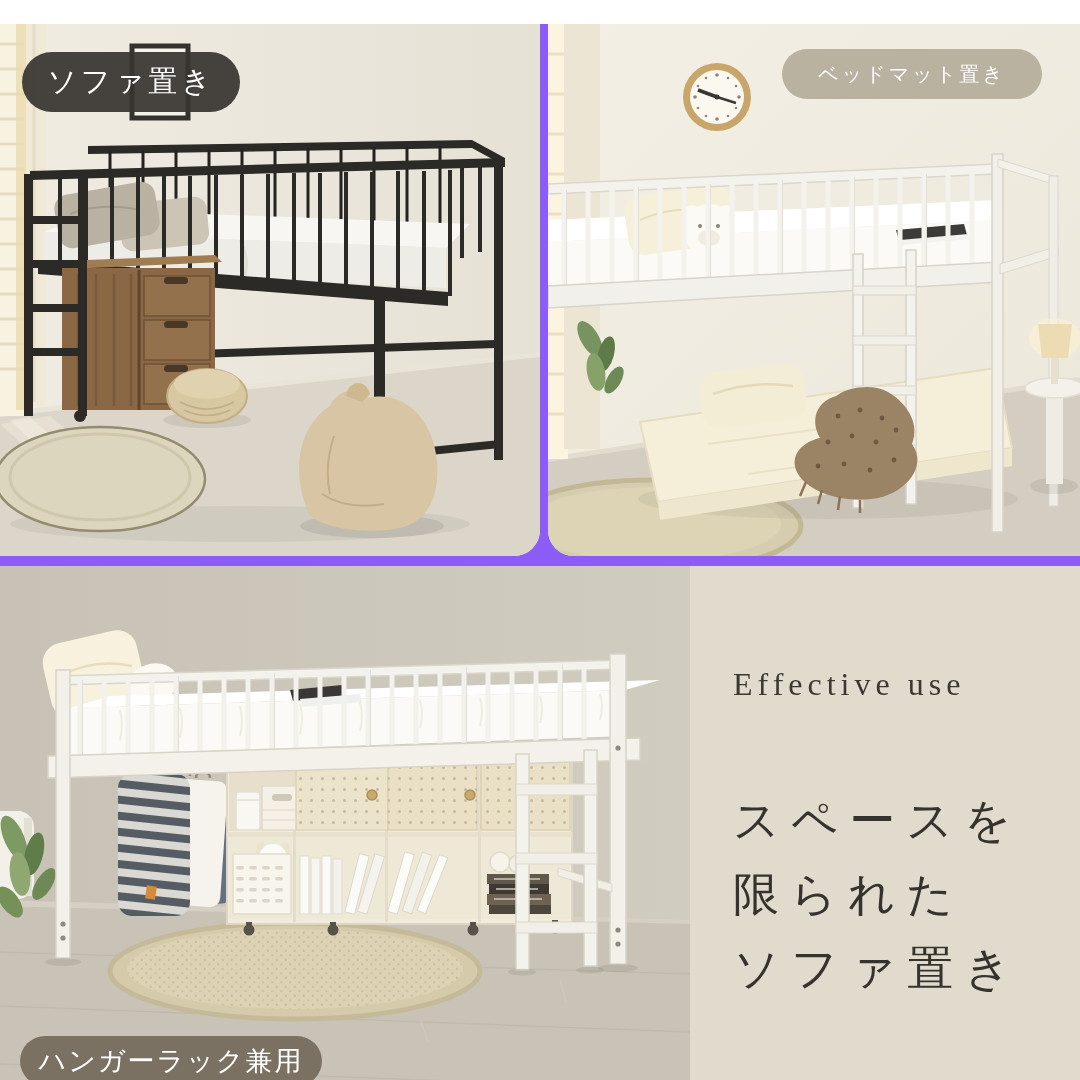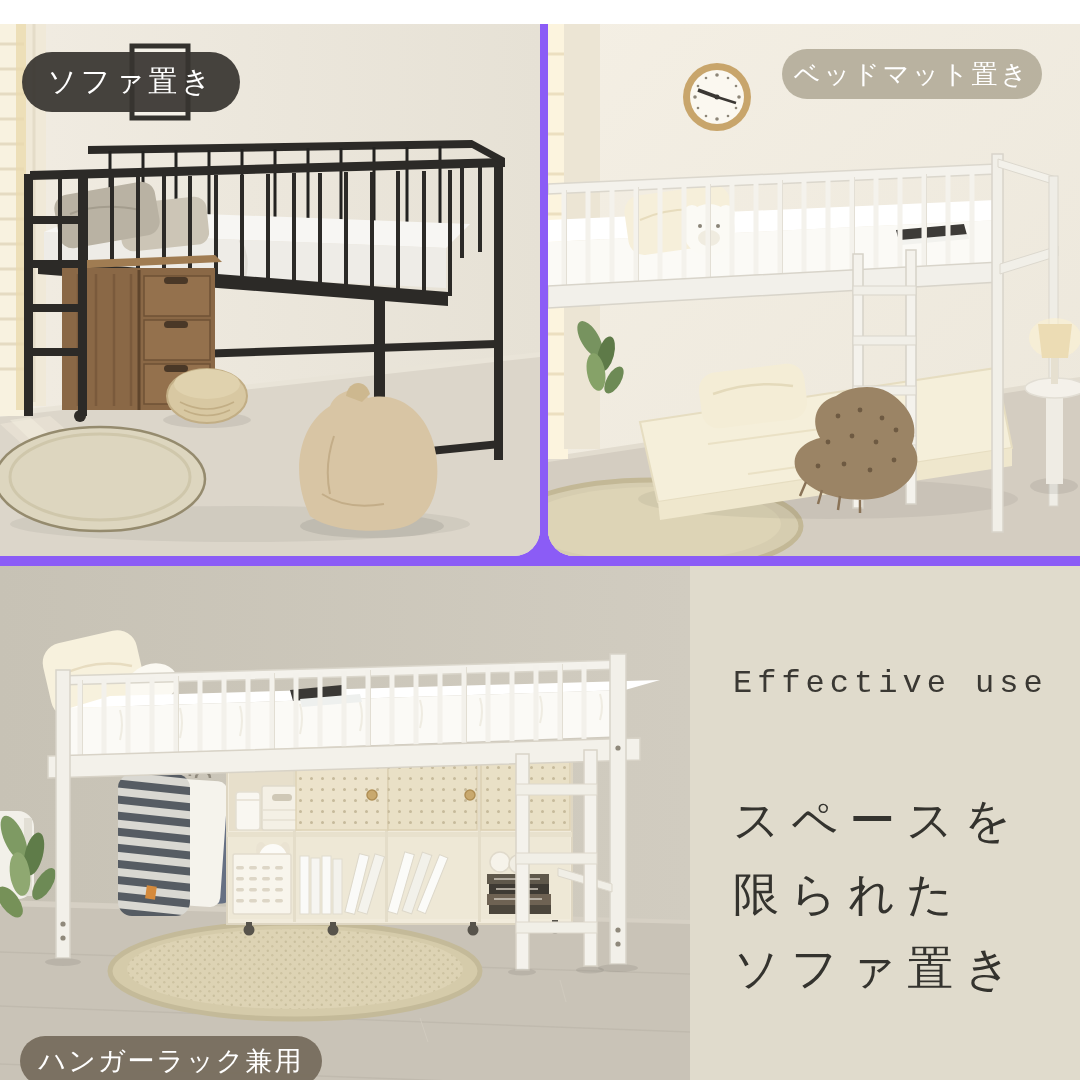--- a/index.html
+++ b/index.html
@@ -8,25 +8,25 @@
   .photo{position:absolute;overflow:hidden;}
   .photo svg{display:block;width:100%;height:100%;}
   .photo-tl{left:0;top:0;width:540px;height:532px;border-radius:0 0 26px 0;}
   .photo-tr{left:548px;top:0;width:532px;height:532px;border-radius:0 0 0 26px;}
   .photo-b{left:0;top:542px;width:690px;height:538px;}
   .badge{position:absolute;display:flex;align-items:center;justify-content:center;
          color:#ffffff;border-radius:999px;white-space:nowrap;}
   .badge-sofa{left:22px;top:28px;width:218px;height:60px;background:rgba(56,53,48,.93);
               font-size:29px;letter-spacing:4px;}
   .badge-bedmat{left:234px;top:25px;width:260px;height:50px;background:rgba(176,170,150,.88);
-              font-size:26px;letter-spacing:3px;}
+              font-size:20px;letter-spacing:3px;}
   .badge-hanger{left:20px;top:470px;width:302px;height:50px;background:rgba(119,109,93,.95);
               font-size:27px;letter-spacing:2px;}
   .panel{position:absolute;left:690px;top:542px;width:390px;height:538px;background:#e0dbcc;}
-  .panel-en{position:absolute;left:43px;top:86px;font-family:Liberation Mono, monospace;
+  .panel-en{position:absolute;left:43px;top:86px;font-family:Liberation Serif, serif;
             font-size:32px;line-height:64px;letter-spacing:5px;color:#3a3833;white-space:nowrap;}
   .panel-jp{position:absolute;left:43px;top:218px;font-family:"Liberation Serif","DejaVu Serif",serif;
             font-size:46px;line-height:74px;letter-spacing:11px;color:#34332e;white-space:nowrap;}
 </style>
 </head>
 <body>
 
 <div class="canvas">
 
   <section class="photo photo-tl">

